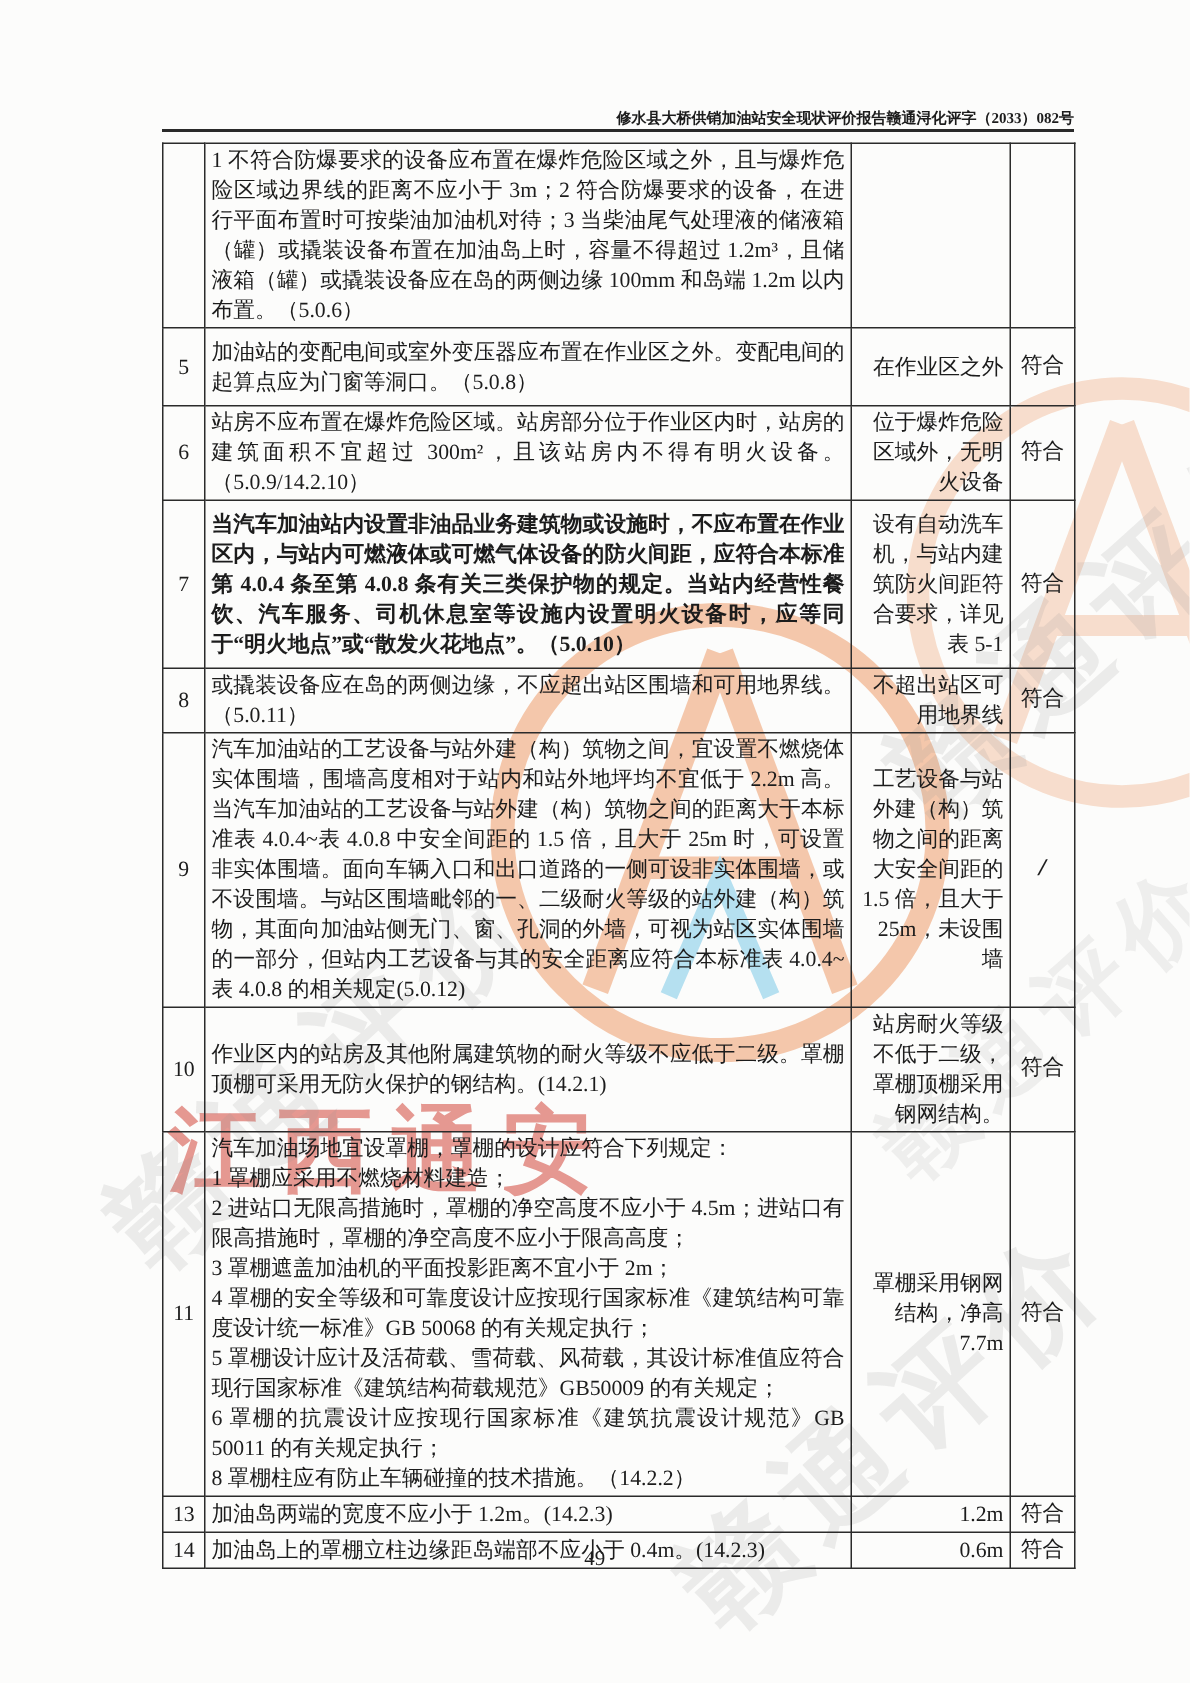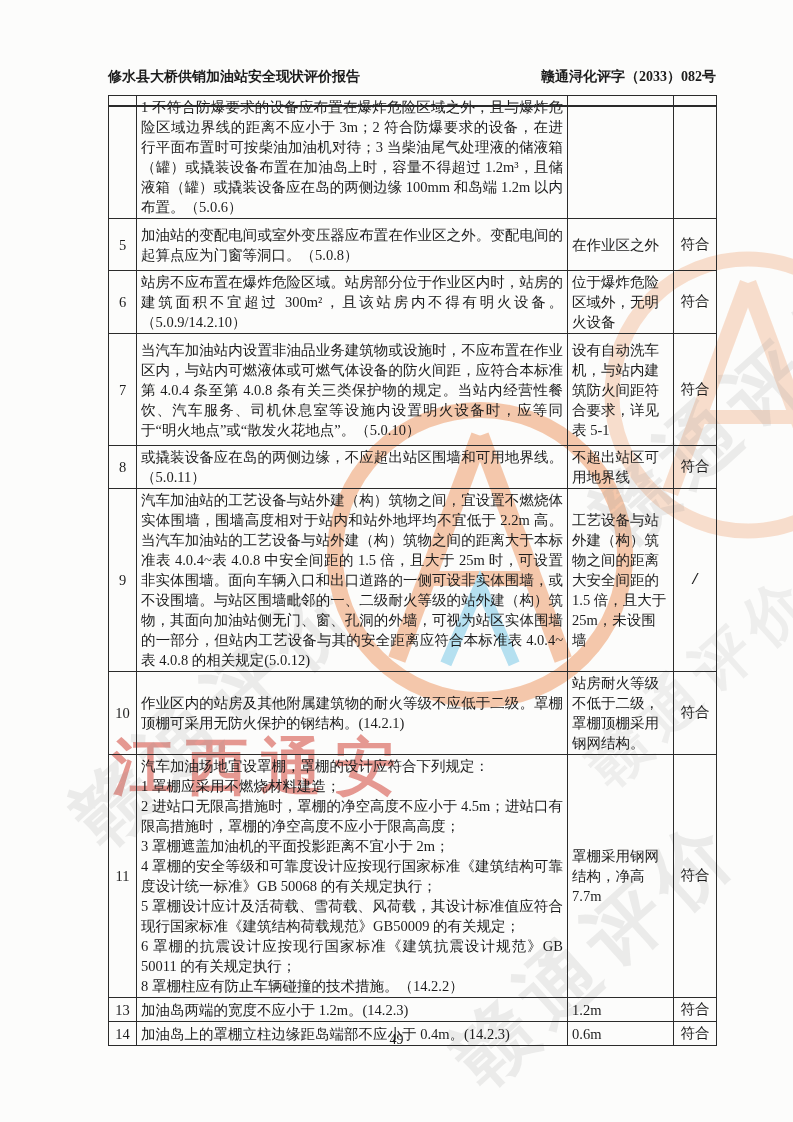--- a/index.html
+++ b/index.html
@@ -30,43 +30,43 @@
   }
   .wm-g1{left:560px;top:360px;}
   .wm-g2{left:40px;top:660px;}
   .wm-g3{left:420px;top:900px;}
   .wm-g4{left:560px;top:640px;font-size:60px;color:rgba(150,150,150,.13);}
 
   
   .header{
     position:absolute;left:108px;top:58px;width:608px;height:28px;
     border-bottom:2px solid #2a2a2a;
-    display:flex;justify-content:space-between;align-items:flex-end;
-    font-size:14px;font-weight:bold;z-index:2;
-    padding-bottom:19px;
+    display:flex;justify-content:flex-end;align-items:flex-end;
+    font-size:10px;font-weight:bold;z-index:2;
+    padding-bottom:0;
   }
 
   
   table.eval{
     position:absolute;left:108px;top:95px;width:608px;
     border-collapse:collapse;table-layout:fixed;
     z-index:1;
   }
   table.eval td{
     border:1.4px solid #2b2b2b;
     font-size:14.5px;line-height:20px;
     padding:1px 4px;
     vertical-align:middle;
     overflow:hidden;
   }
   td.num{text-align:center;padding:0;}
   td.content{text-align:left;text-align:justify;white-space:pre-line;}
-  td.result{text-align:left;line-height:21px;margin-left:20px;}
+  td.result{text-align:right;line-height:21px;margin-left:20px;}
   td.status{text-align:center;padding:0;font-family:Liberation Mono, monospace;}
-  tr.bold-row td.content{font-weight:normal;}
+  tr.bold-row td.content{font-weight:bold;}
 
   
   .footer{
     position:absolute;left:0;top:1032px;width:100%;
     text-align:center;font-size:14px;z-index:2;font-family:Liberation Serif, serif;
   }
 </style>
 </head>
 <body>
 

